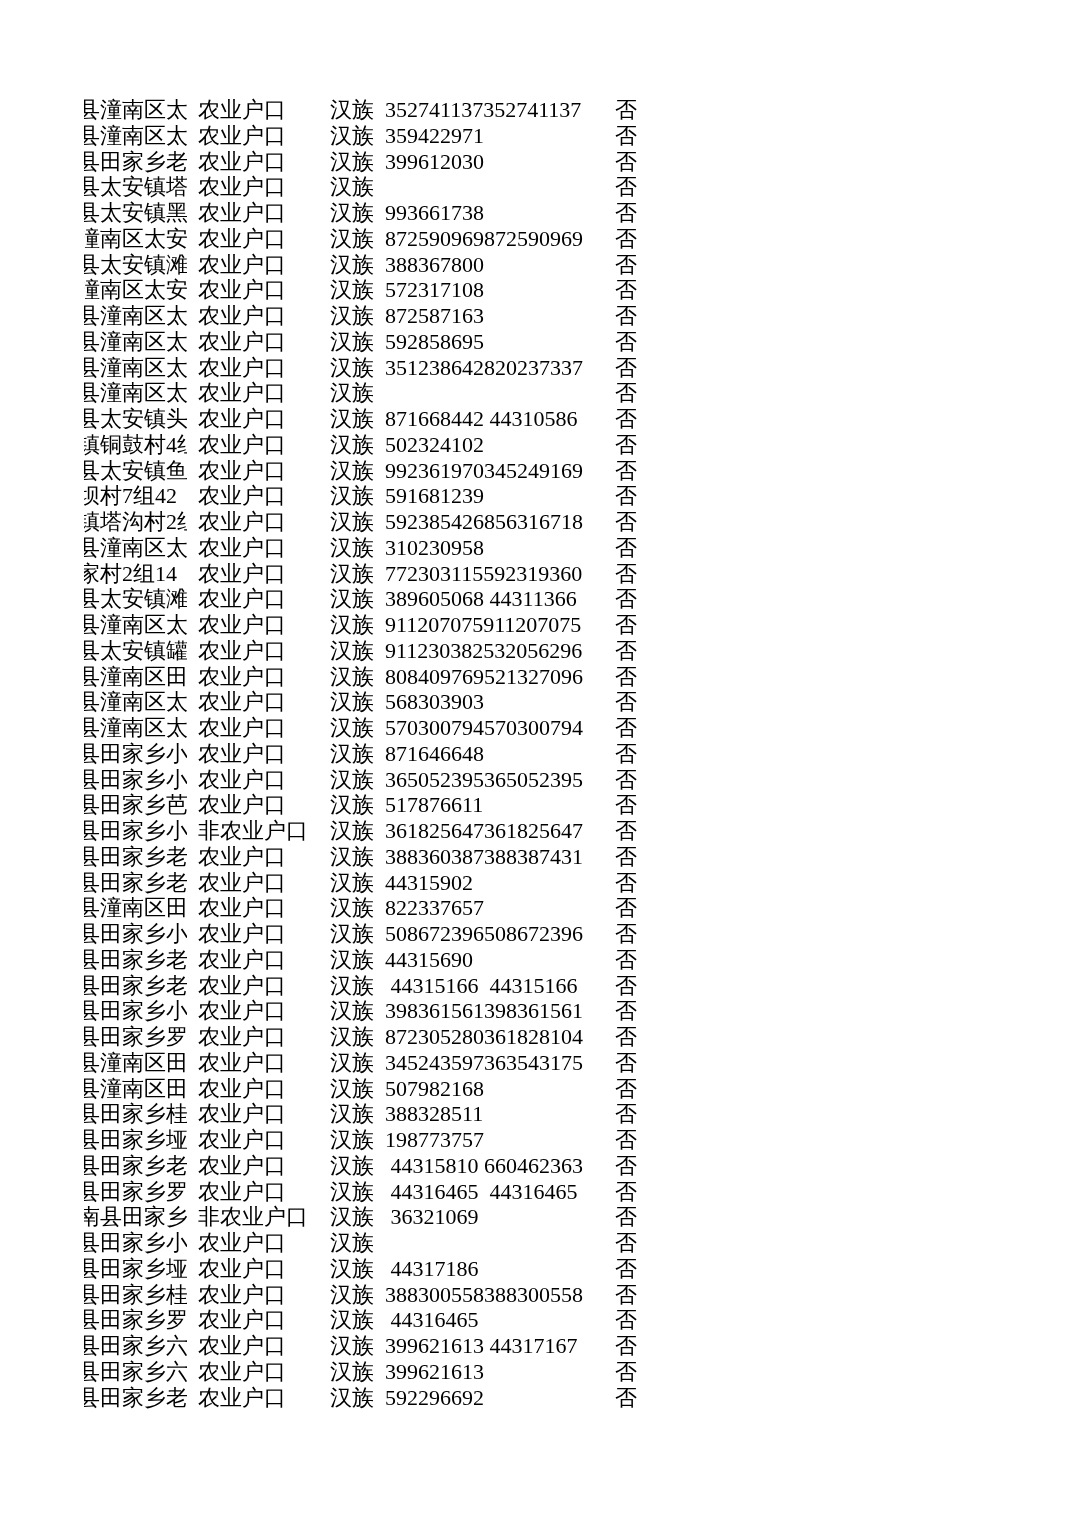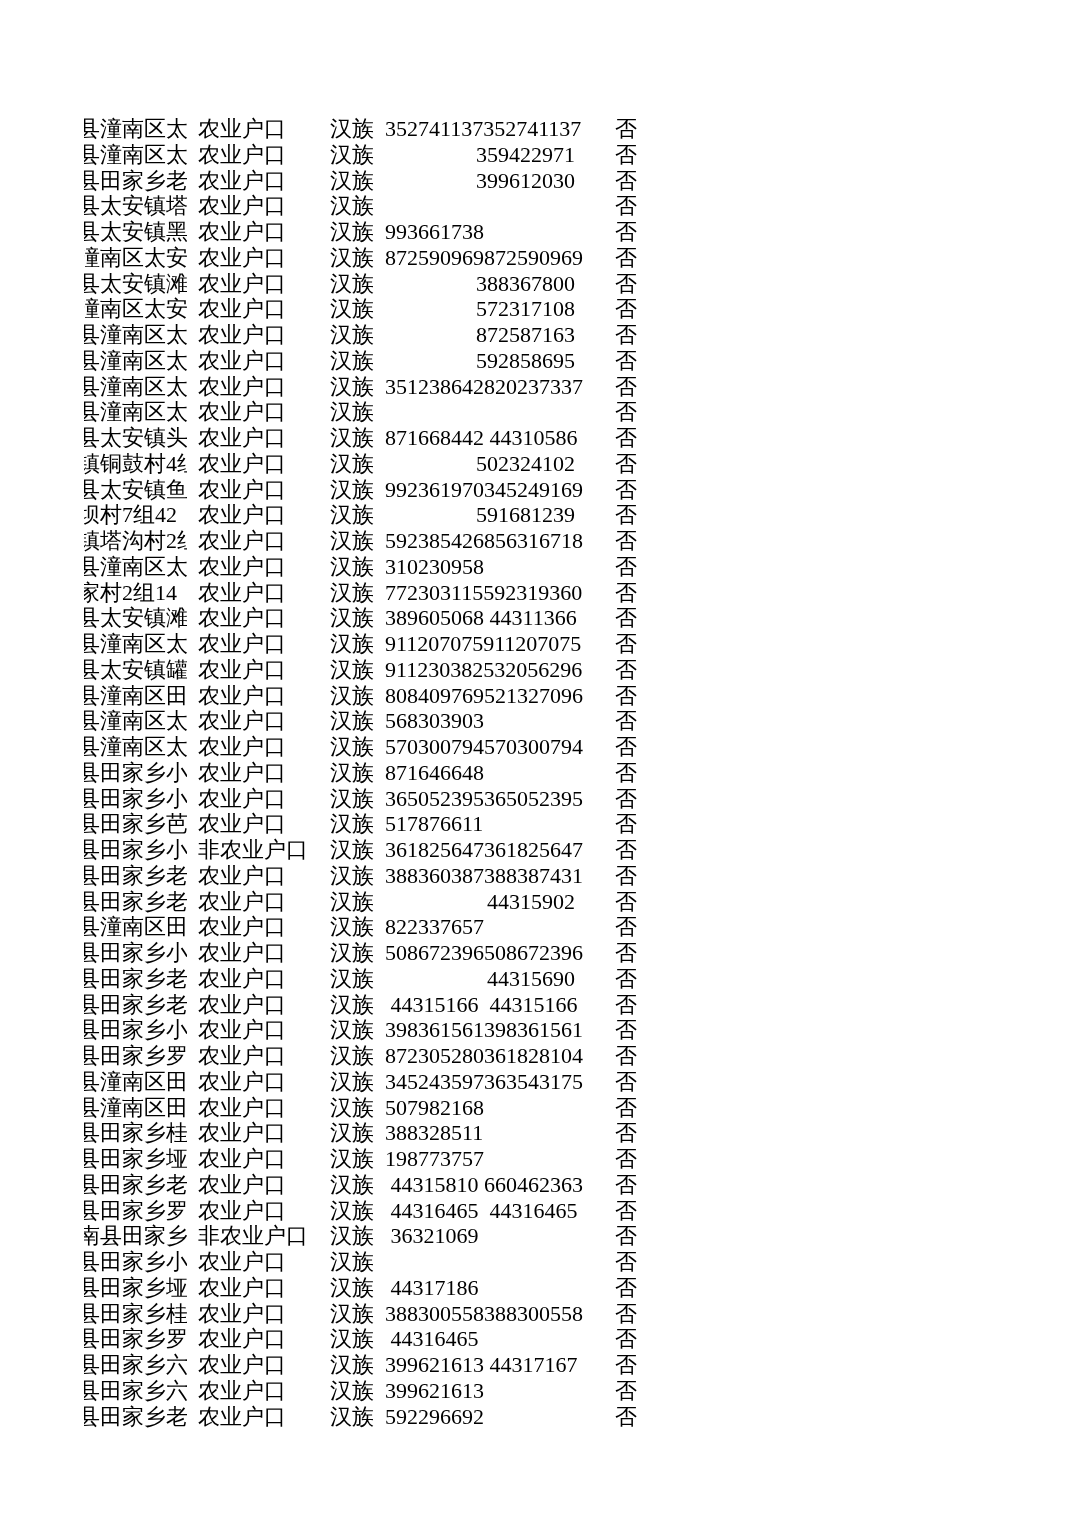--- a/index.html
+++ b/index.html
@@ -15,21 +15,20 @@
     overflow: hidden;
     font-family: "Liberation Serif", "DejaVu Serif", serif;
     font-size: 22px;
     color: #000000;
   }
   #table {
     position: absolute;
     left: 0;
     top: 97px;
     width: 1075px;
-    margin-top: 19px;
   }
   .row {
     position: relative;
     height: 25.76px;
     line-height: 25.76px;
     white-space: nowrap;
   }
   .c {
     position: absolute;
     top: 0;
@@ -48,21 +47,20 @@
   
   .c3 { left: 330px; width: 54px; }
   
   .c4 {
     left: 385px;
     width: 200px;
     white-space: pre;
   }
   .c4.num-r {
     width: 190px;
-    text-align: right;
   }
   
   .c5 { left: 615px; width: 40px; }
 </style>
 </head>
 <body>
 
 <div id="page">
   <div id="table">
   <div class="row">

